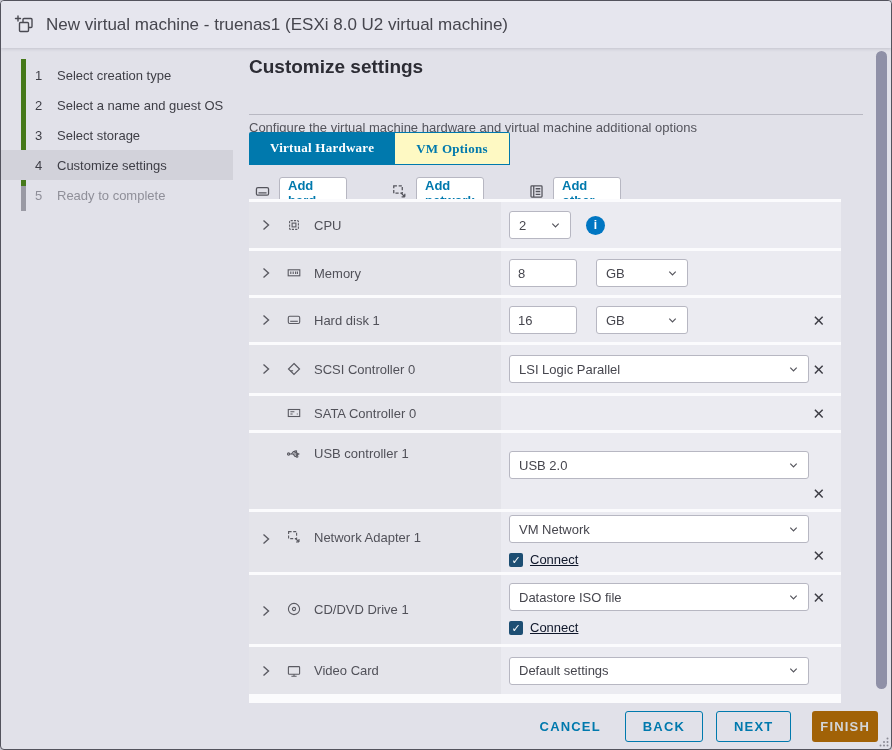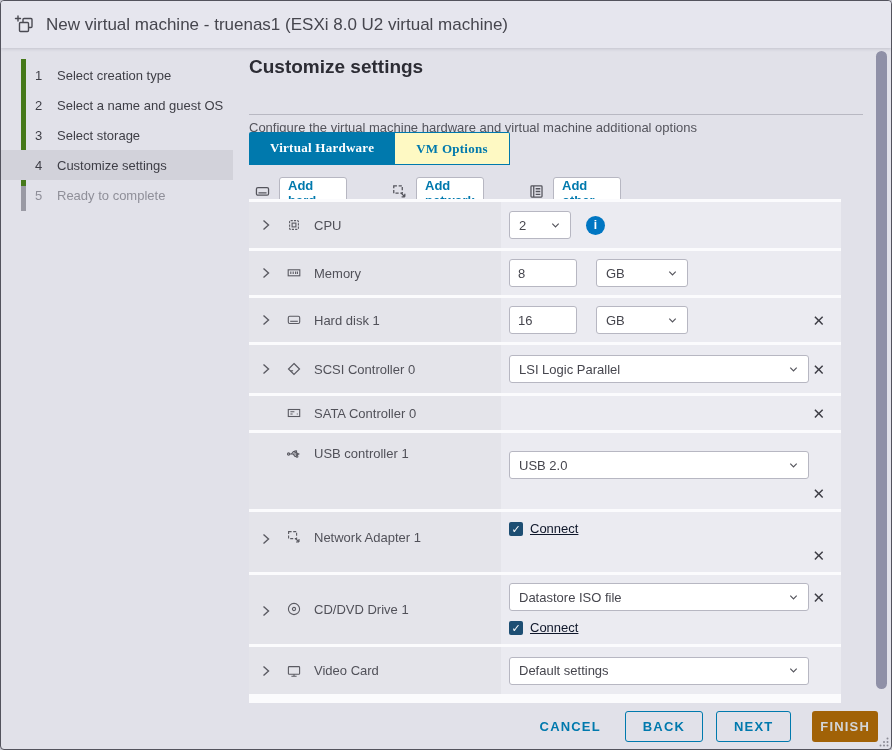--- a/index.html
+++ b/index.html
@@ -343,20 +343,28 @@
         </span>
         <span class="hw-ico">
           <svg width="16" height="16" viewBox="0 0 16 16" fill="none" stroke="#5a5a62" stroke-width="1.1">
             <rect x="2.6" y="2.6" width="8" height="7" stroke-dasharray="3 1.6"></rect>
             <path d="M9.5 9.5 L13 13 M13 13 h-3 M13 13 v-3"></path>
           </svg>
         </span>
         <span>Network Adapter 1</span>
       </div>
       <div class="cell-ctrl col">
+        <div class="sel sel-lg" style="margin-top:3px">
+          <span>VM Network</span>
+          <span>
+            <svg width="11" height="11" viewBox="0 0 12 12" fill="none" stroke="#55555d" stroke-width="1.3">
+                <path d="M2.5 4 L6 7.5 L9.5 4"></path>
+              </svg>
+          </span>
+        </div>
         <div class="connect-line">
           <span class="cb"></span>
           <span class="connect-lbl">Connect</span>
         </div>
         <span class="xbtn fixed" style="bottom:9px">✕</span>
       </div>
     </div>
 
     <div class="hw-row r-cd">
       <div class="cell-label bottom">

